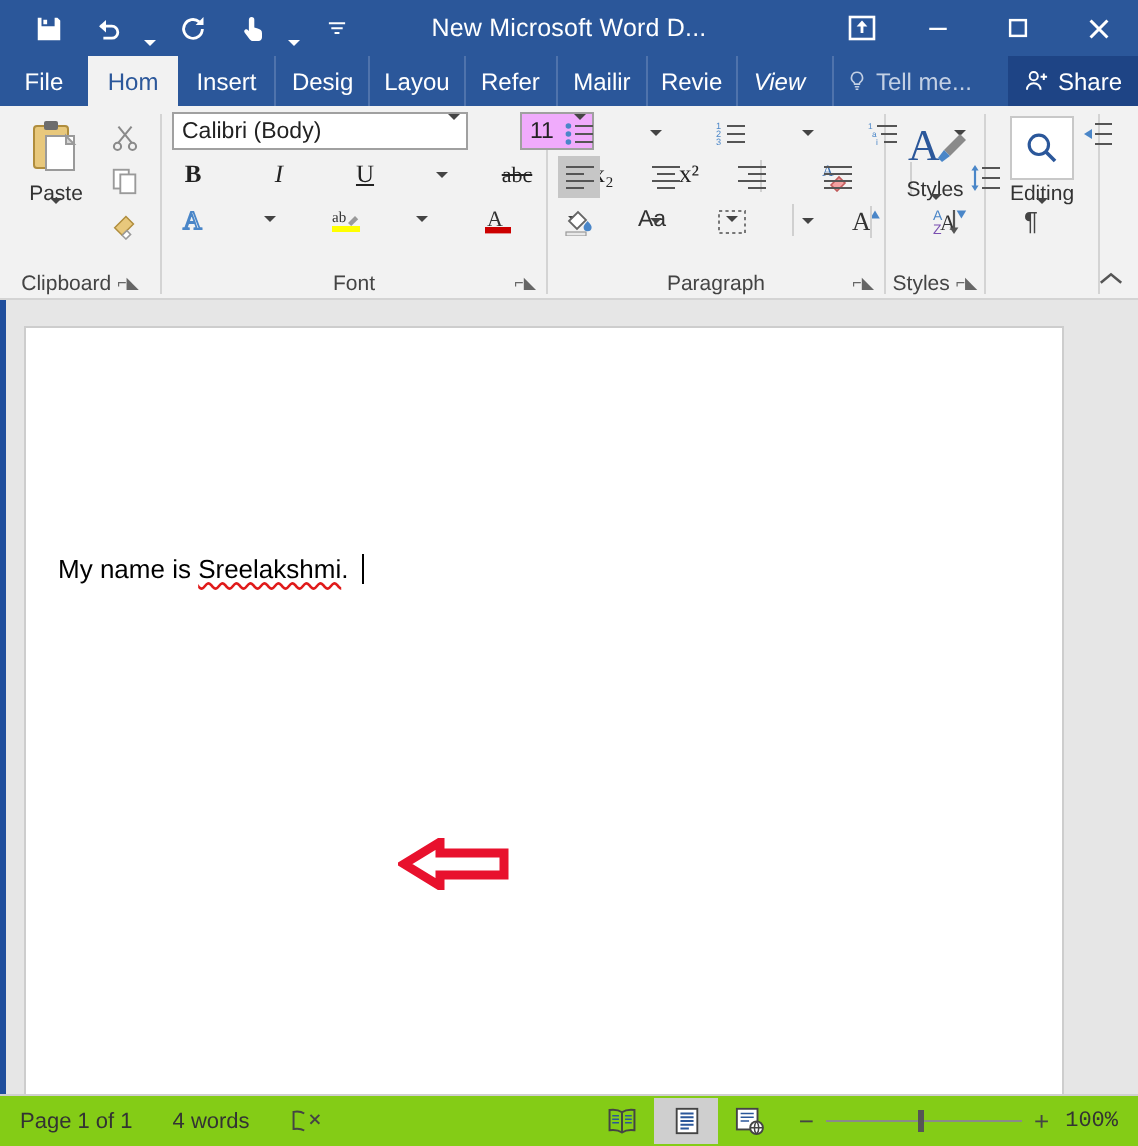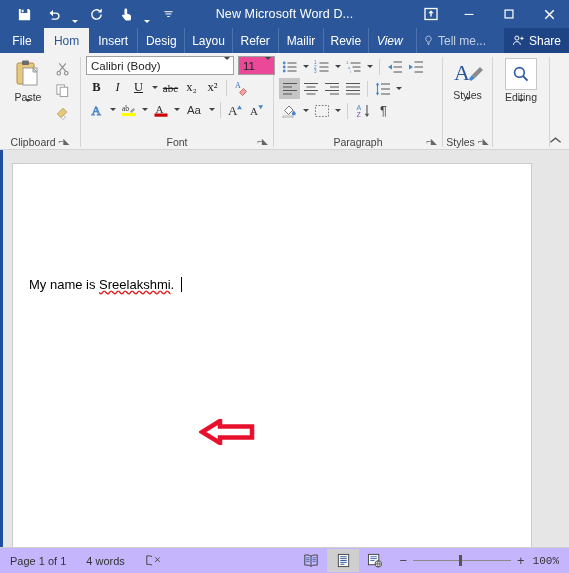--- a/index.html
+++ b/index.html
@@ -72,35 +72,35 @@
   
   .bigbtn{
     width:48px;display:flex;flex-direction:column;align-items:center;
     font-size:10.5px;color:#333;cursor:default;padding-top:2px;
   }
   .bigbtn .lbl{margin-top:1px;}
   .bigbtn .dn{margin-top:-1px;}
   .caret-sm{width:0;height:0;border-left:3.5px solid transparent;border-right:3.5px solid transparent;border-top:3.5px solid #444;}
 
   
-  .row{display:flex;align-items:center;}
+  .row{display:flex;align-items:center;gap:22px;}
   .ibtn{
     display:flex;align-items:center;justify-content:center;cursor:default;
   }
   .ibtn.sq{width:21px;height:21px;}
   .drop{width:11px;height:21px;display:flex;align-items:center;justify-content:center;}
   .sel{background:#c6c6c6;}
 
   .fontname{
     width:148px;height:19px;border:1px solid #a0a0a0;background:#fff;
     display:flex;align-items:center;font-size:11.5px;color:#222;padding-left:4px;
     box-sizing:border-box;
   }
   .fontsize{
-    width:37px;height:19px;border:1px solid #a0a0a0;background:#ec4899;
+    width:37px;height:19px;border:1px solid #a0a0a0;background:#f0abfc;
     display:flex;align-items:center;font-size:11.5px;color:#222;padding-left:4px;
     box-sizing:border-box;margin-left:4px;
   }
   .cbarrow{margin-left:auto;margin-right:3px;}
 
   .fb{font-size:12.5px;color:#222;font-family:"Liberation Serif",serif;}
 
   .collapse{
     position:absolute;right:7px;bottom:2px;color:#555;font-size:11px;
   }
@@ -123,21 +123,21 @@
     text-decoration-skip-ink:none;
   }
   .caret-ins{
     display:inline-block;width:1px;height:15px;background:#000;
     vertical-align:-3px;margin-left:7px;
   }
   .arrow-anno{position:absolute;left:186px;top:255px;}
 
   
   .status{
-    flex:0 0 25px;height:25px;background:#c4b5fd;border-top:1px solid #d0d0d0;
+    flex:0 0 25px;height:25px;background:#84cc16;border-top:1px solid #d0d0d0;
     display:flex;align-items:center;font-size:11px;color:#333;
   }
   .st-item{padding:0 10px;display:flex;align-items:center;white-space:nowrap;cursor:default;}
   .viewbtn{width:32px;height:23px;display:flex;align-items:center;justify-content:center;cursor:default;}
   .viewbtn.on{background:#cfcfcf;}
   .zoomwrap{display:flex;align-items:center;gap:6px;padding:0 8px;}
   .ztrack{width:98px;height:1px;background:#8a8a8a;position:relative;}
   .zthumb{position:absolute;left:46px;top:-5px;width:3px;height:11px;background:#555;}
   .zpct{font-size:11px;color:#333;padding-right:10px;font-family:Liberation Mono, monospace;}
   .zsign{font-size:13px;color:#444;line-height:1;}

